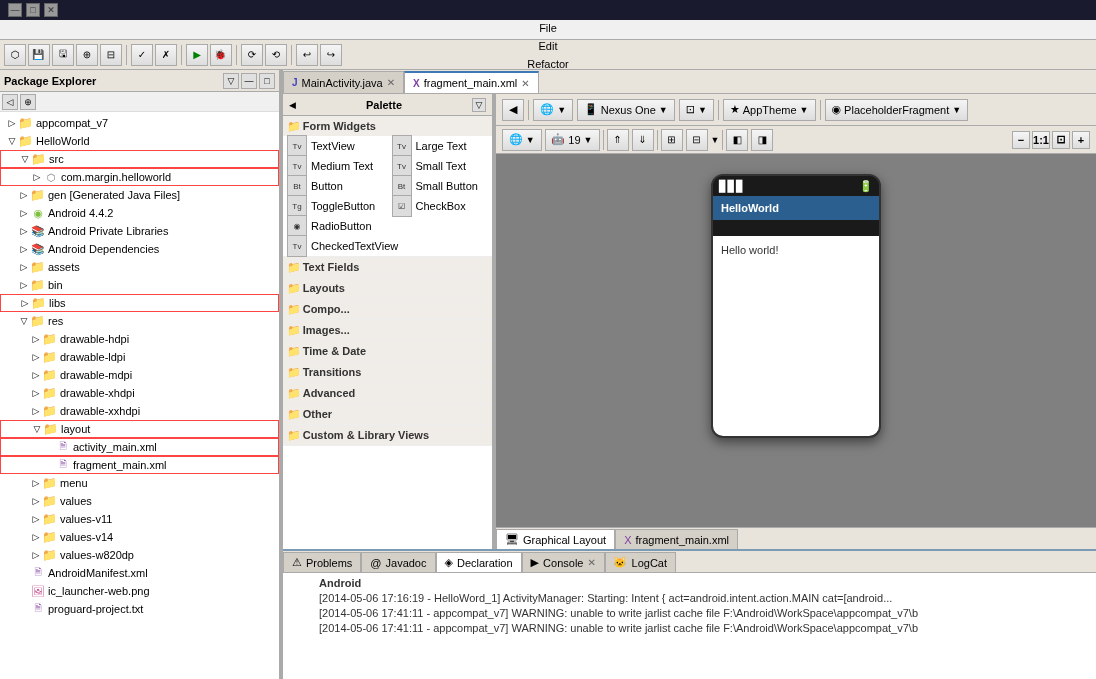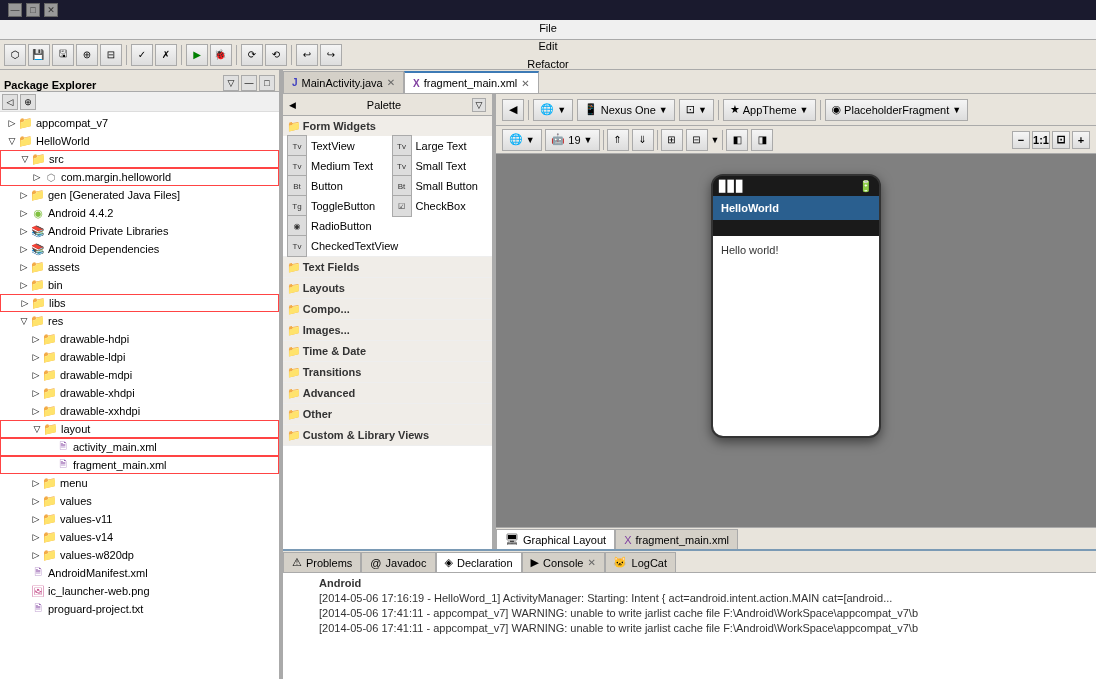--- a/index.html
+++ b/index.html
@@ -67,21 +67,21 @@
       border-right: 1px solid #aaa;
       display: flex;
       flex-direction: column;
       overflow: hidden;
     }
     .panel-header {
       background: #e8e4dc;
       border-bottom: 1px solid #aaa;
       height: 22px;
       display: flex;
-      align-items: flex-end;
+      align-items: center;
       padding: 0 4px;
       justify-content: space-between;
     }
     .panel-header-title { font-weight: bold; font-size: 11px; }
     .panel-header-btns { display: flex; gap: 2px; }
     .small-btn { width: 16px; height: 16px; background: #e0e0e0; border: 1px solid #aaa; cursor: pointer; display: flex; align-items: center; justify-content: center; font-size: 9px; }
     .panel-toolbar {
       height: 20px;
       background: #f0f0f0;
       border-bottom: 1px solid #ddd;
@@ -160,21 +160,21 @@
     }
     .palette-header {
       background: #e8e4dc;
       height: 22px;
       display: flex;
       align-items: center;
       padding: 0 6px;
       justify-content: space-between;
       border-bottom: 1px solid #aaa;
     }
-    .palette-header-title { font-weight: normal; }
+    .palette-header-title { font-weight: bold; }
     .palette-search { width: 14px; height: 14px; background: #e0e0e0; border: 1px solid #aaa; cursor: pointer; display: flex; align-items: center; justify-content: center; font-size: 9px; }
     .palette-content { flex: 1; overflow-y: auto; }
     .palette-section {
       border-bottom: 1px solid #eee;
     }
     .palette-section-header {
       background: #f0ede8;
       height: 20px;
       display: flex;
       align-items: center;

